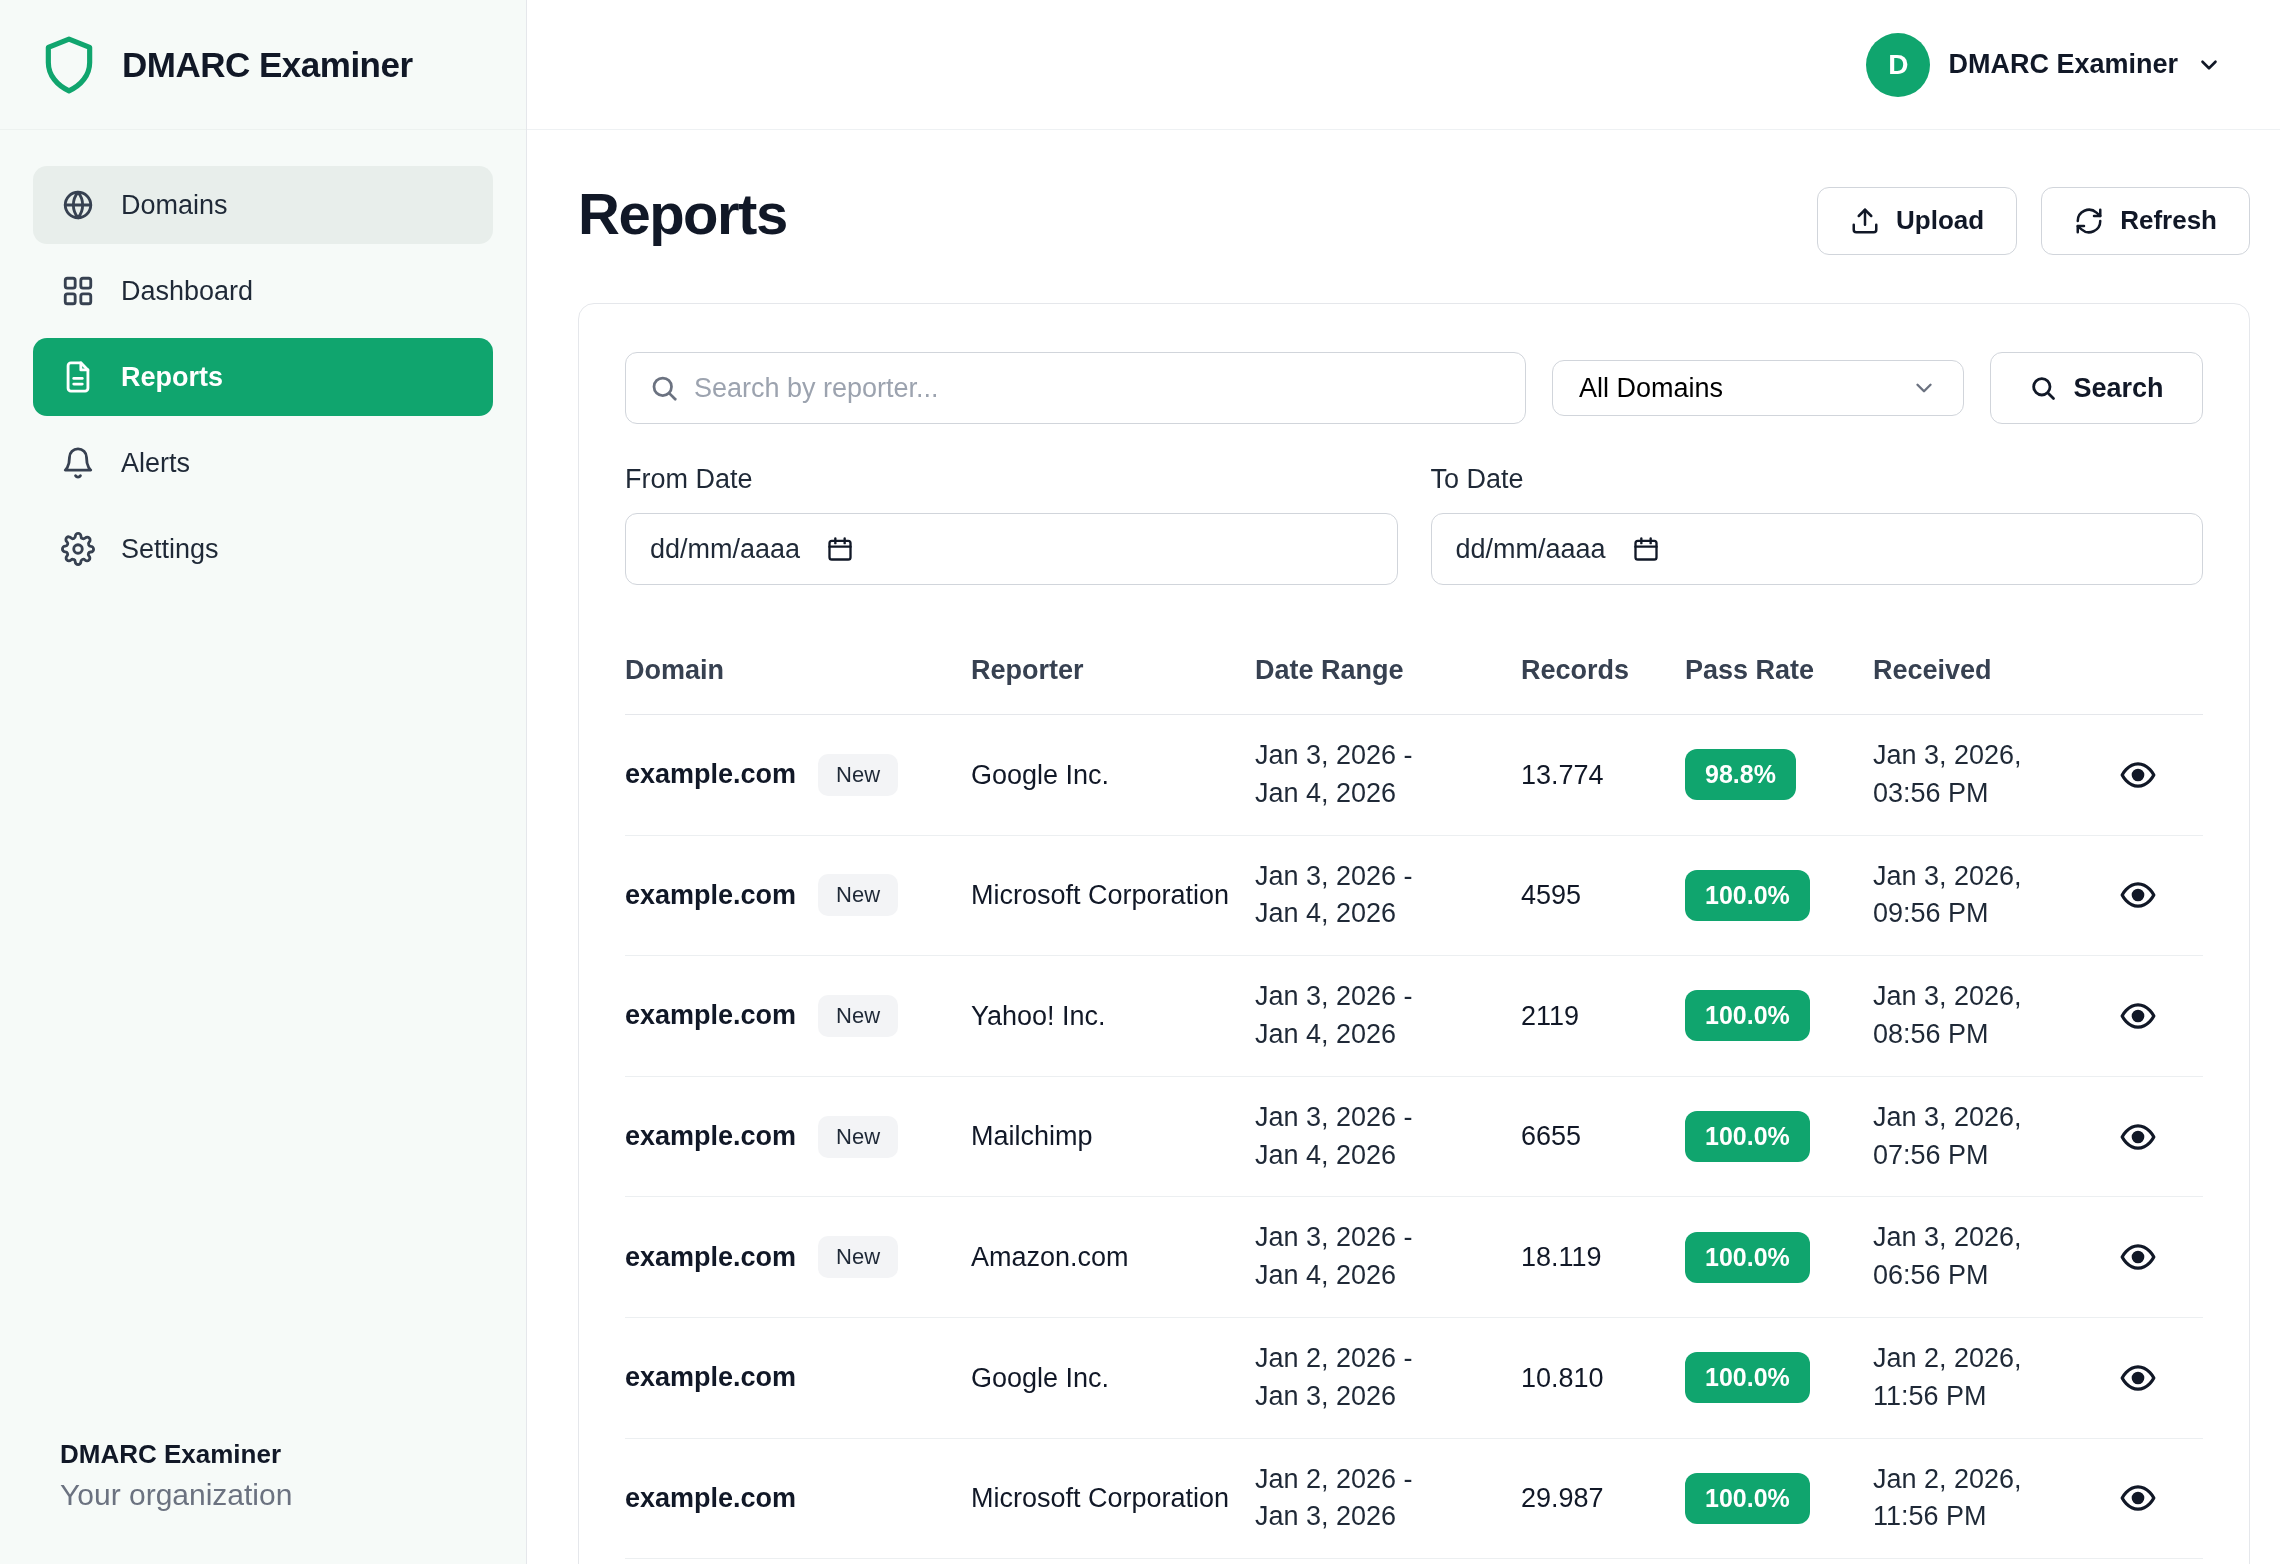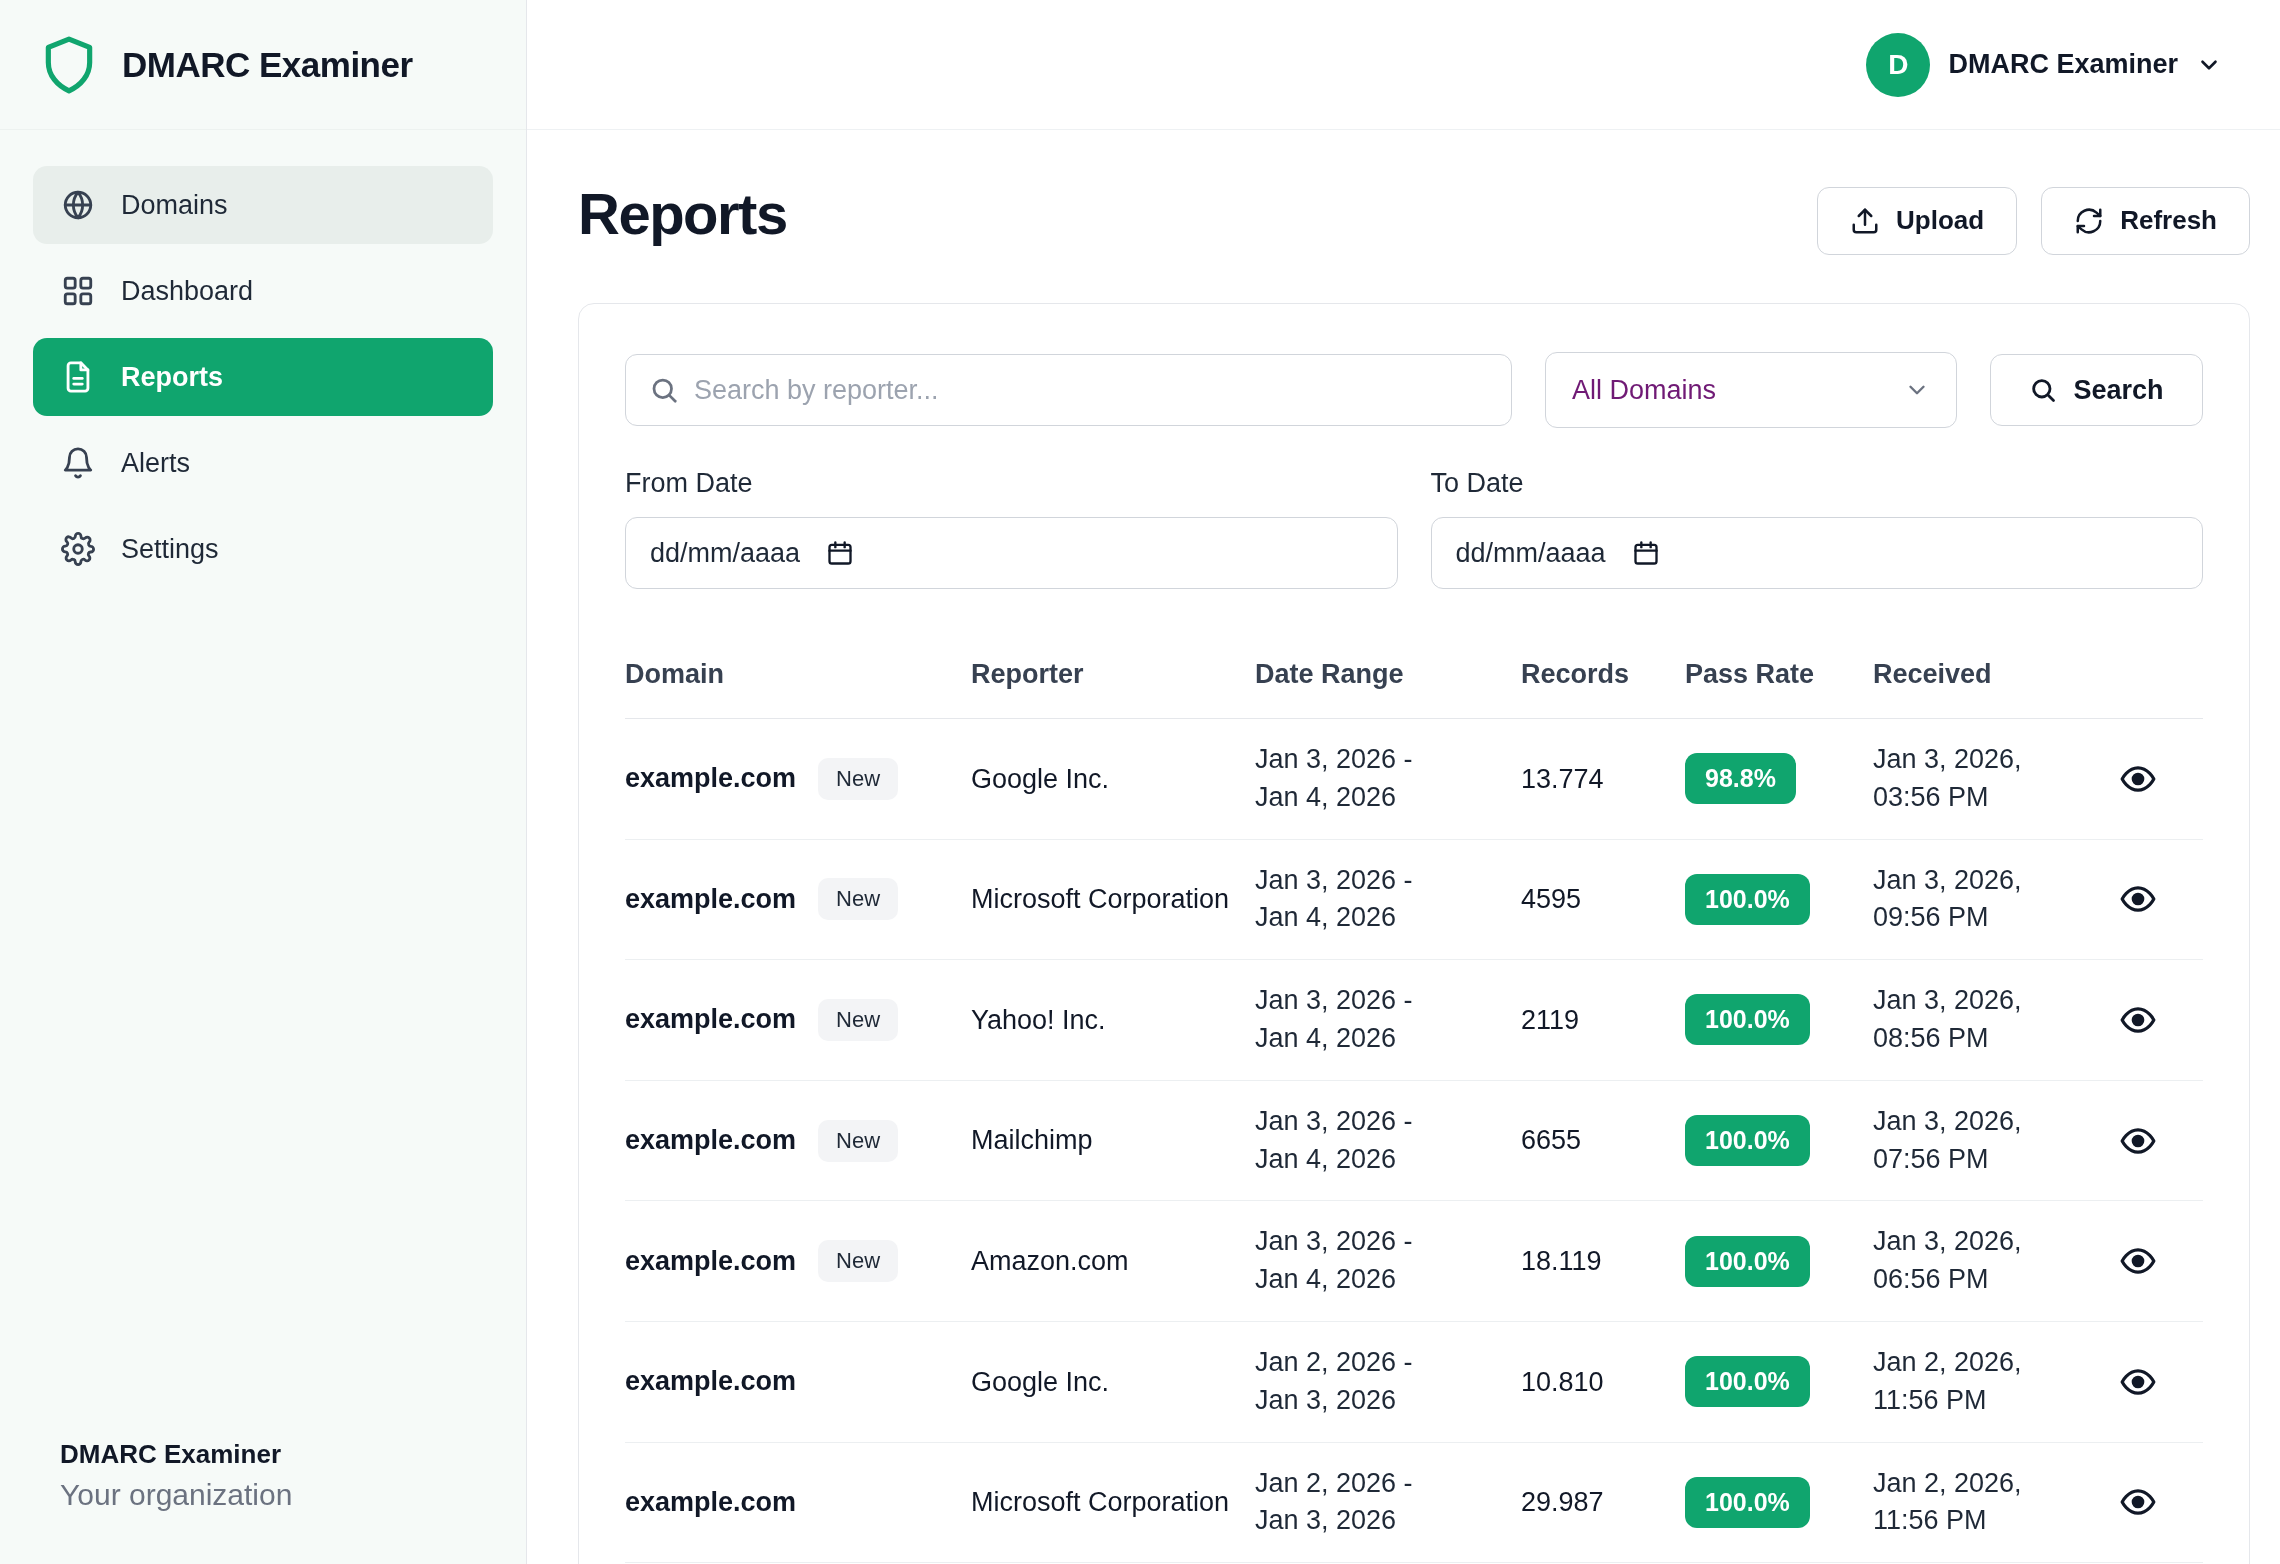--- a/index.html
+++ b/index.html
@@ -98,40 +98,40 @@
   }
 
   
   .card {
     margin-top: 42px;
     border: 1px solid #e5e7eb;
     border-radius: 16px;
     padding: 48px 46px;
     background: #fff;
   }
-  .filter-row { display: flex; align-items: center; gap: 33px; }
+  .filter-row { display: flex; align-items: center; gap: 26px; }
   .search-wrap { position: relative; flex: 1; }
   .search-wrap .search-icon {
     position: absolute; left: 24px; top: 50%; transform: translateY(-50%);
     color: #6b7280;
   }
   .search-input {
     width: 100%; height: 72px;
     border: 1px solid #d1d5db; border-radius: 12px;
     padding: 0 24px 0 68px;
     font-family: inherit; font-size: 27px; color: #111827;
     outline: none; background: #fff;
   }
   .search-input::placeholder { color: #9ca3af; }
   .select {
-    width: 412px; height: 76px;
+    width: 412px; height: 56px;
     border: 1px solid #d1d5db; border-radius: 12px;
     display: flex; align-items: center; justify-content: space-between;
     padding: 16px 26px;
-    font-size: 27px; font-weight: 500; color: #701a75;
+    font-size: 27px; font-weight: 500; color: #000000;
     cursor: pointer; background: #fff;
   }
   .select .chev { color: #6b7280; }
   .search-btn {
     width: 213px; height: 72px; justify-content: center;
     font-weight: 700; font-size: 27px;
   }
   .date-row { display: flex; gap: 33px; margin-top: 40px; }
   .date-col { flex: 1; }
   .date-label { font-size: 27px; font-weight: 400; color: #1f2937; margin-bottom: 18px; }

